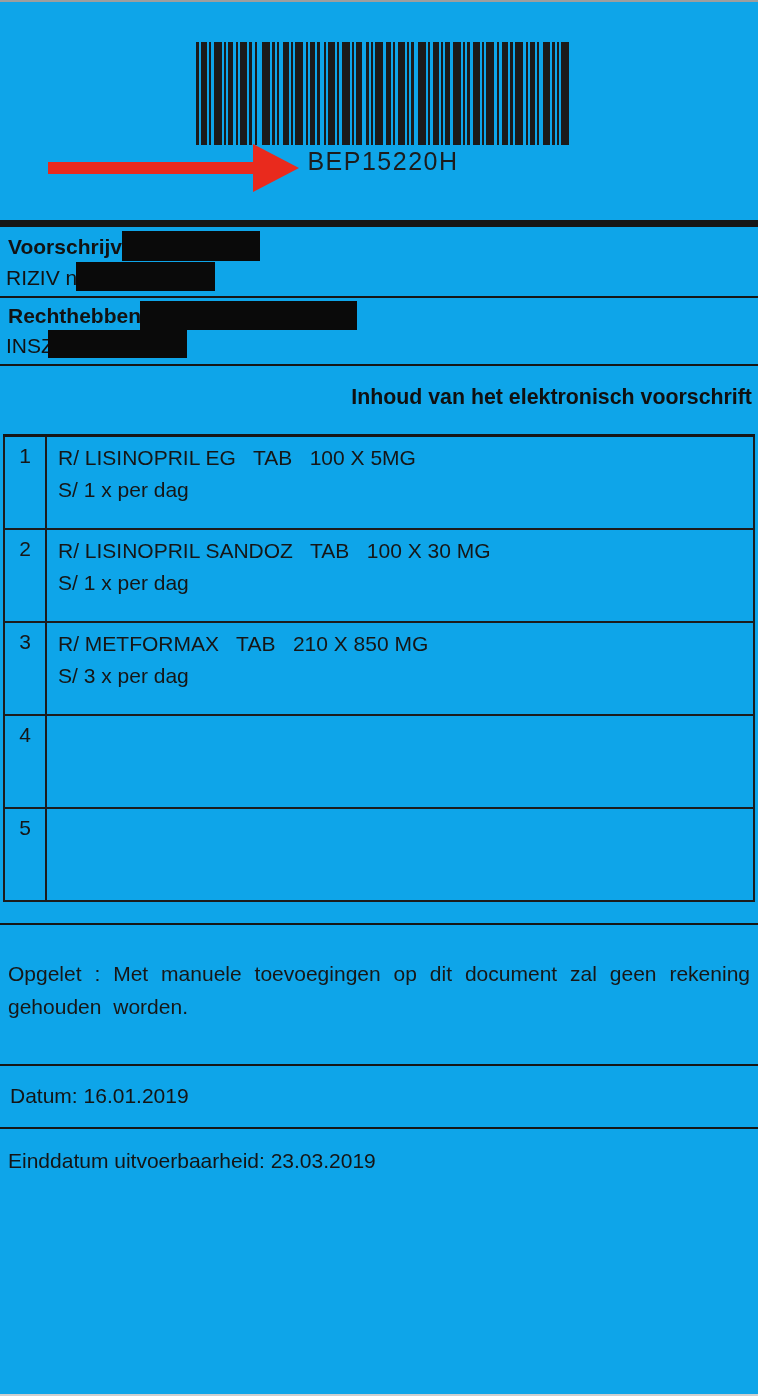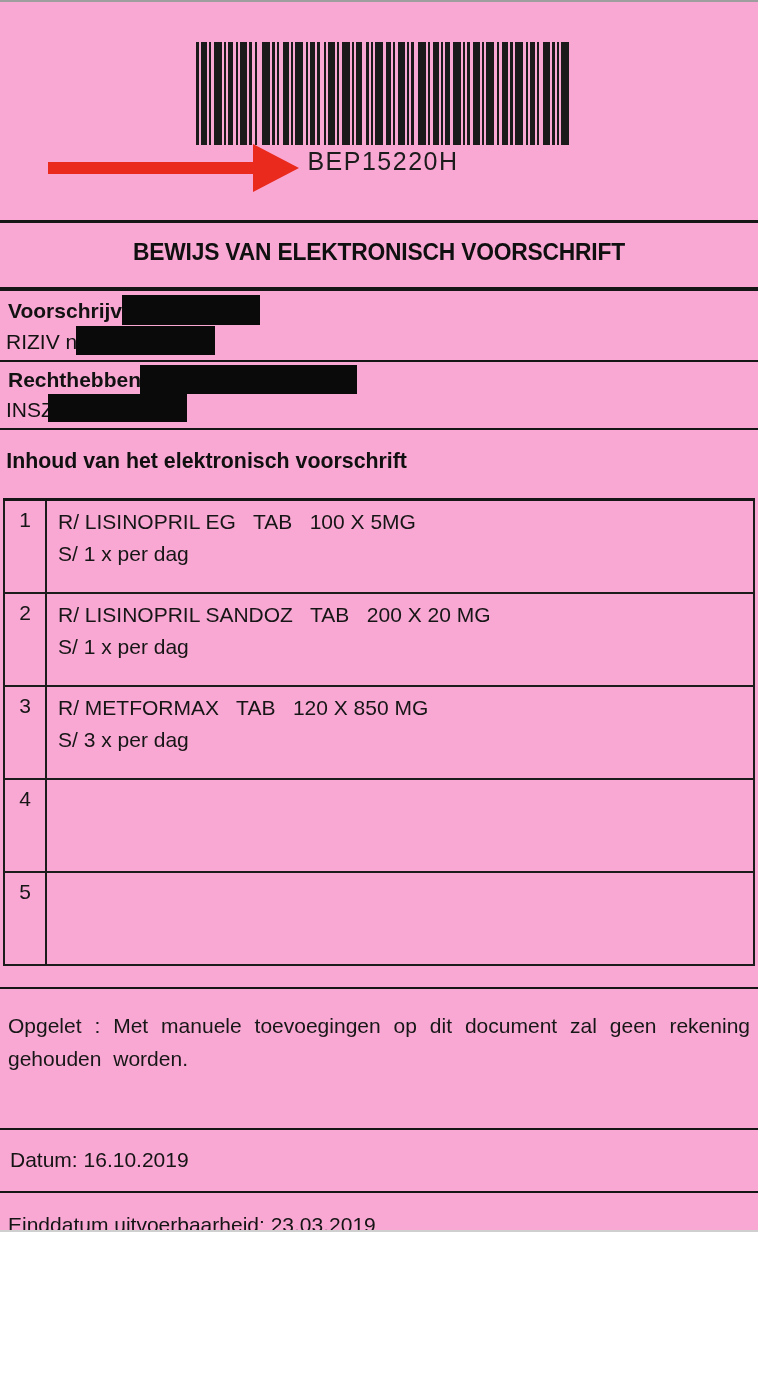--- a/index.html
+++ b/index.html
@@ -1,19 +1,19 @@
 <!DOCTYPE html>
 <html><head>
 <meta charset="utf-8">
 <style>
   html,body{margin:0;padding:0;background:#ffffff;}
   .page{
     position:relative;
-    width:758px;height:1232px;
-    background:#f9a8d4;
+    width:758px;height:1396px;
+    background:#0ea5e9;
     overflow:hidden;
     font-family:"Liberation Sans","DejaVu Sans",sans-serif;
     color:#141414;
     border-top:2px solid #9e9e9e;
     border-bottom:2px solid #cfcfcf;
     box-sizing:border-box;
   }
   
   .barcode-section{height:178px;position:relative;}
   .barcode-bars{
@@ -63,42 +63,42 @@
   .redact{position:absolute;background:#0a0a0a;}
   .redact-a{left:122px;top:4px;width:138px;height:30px;}
   .redact-b{left:76px;top:35px;width:139px;height:29px;}
   .redact-c{left:140px;top:3px;width:217px;height:29px;}
   .redact-d{left:48px;top:32px;width:139px;height:28px;}
   .lbl-voorschrijver{left:8px;top:8px;}
   .lbl-riziv{left:6px;top:39px;}
   .lbl-rechthebbende{left:8px;top:6px;}
   .lbl-insz{left:6px;top:36px;}
   
-  .inhoud-heading-section{height:68px;text-align:left;}
+  .inhoud-heading-section{height:68px;text-align:right;}
   .inhoud-heading{
     display:inline-block;margin-top:18px;
     font-size:22px;font-weight:bold;color:#101010;
     transform:scaleX(0.97);transform-origin:center;white-space:nowrap;
   }
   table.rx{
     border-collapse:collapse;margin:0 3px;width:752px;
     table-layout:fixed;
   }
   table.rx td{
     border:2px solid #1c1c1c;
     vertical-align:top;font-size:21px;color:#161616;
   }
   table.rx tr{height:93px;}
   table.rx tr:first-child td{border-top:3px solid #161616;}
   td.nr{width:38px;text-align:center;padding-top:7px;}
   td.content{padding:5px 8px 0 11px;}
   .cell-line{white-space:pre-wrap;line-height:32px;}
   
   .rule-after-table{margin-top:21px;}
-  .warning-section{height:139px;box-sizing:border-box;padding:20px 8px 0 8px;}
+  .warning-section{height:139px;box-sizing:border-box;padding:32px 8px 0 8px;}
   .date-row{height:61px;box-sizing:border-box;padding:18px 0 0 10px;font-size:21px;color:#141414;}
   .enddate-row{height:66px;box-sizing:border-box;padding:20px 0 0 8px;font-size:21px;color:#141414;}
 </style>
 </head>
 <body>
 
 <div class="page">
 
   <div class="barcode-section">
     <div class="barcode-bars">
@@ -216,23 +216,20 @@
       <div class="red-arrow">
         <div class="arrow-shaft"></div>
         <div class="arrow-head"></div>
       </div>
       <div class="code-text">BEP15220H</div>
     </div>
   </div>
 
   <div class="rule3"></div>
 
-  <div class="title-section">
-    <span class="doc-title">BEWIJS VAN ELEKTRONISCH VOORSCHRIFT</span>
-  </div>
 
   <div class="rule2"></div>
 
 
   <div class="parties">
     <div class="party-block">
       <span class="party-label bold lbl-voorschrijver">Voorschrijver:</span>
       <div class="redact redact-a"></div>
       <span class="party-label lbl-riziv">RIZIV nr:</span>
       <div class="redact redact-b"></div>
@@ -255,29 +252,29 @@
       <td class="nr">1</td>
       <td class="content">
         <div class="cell-line med">R/ LISINOPRIL EG   TAB   100 X 5MG</div>
         <div class="cell-line pos">S/ 1 x per dag</div>
       </td>
     </tr>
 
     <tr>
       <td class="nr">2</td>
       <td class="content">
-        <div class="cell-line med">R/ LISINOPRIL SANDOZ   TAB   200 X 20 MG</div>
+        <div class="cell-line med">R/ LISINOPRIL SANDOZ   TAB   100 X 30 MG</div>
         <div class="cell-line pos">S/ 1 x per dag</div>
       </td>
     </tr>
 
     <tr>
       <td class="nr">3</td>
       <td class="content">
-        <div class="cell-line med">R/ METFORMAX   TAB   120 X 850 MG</div>
+        <div class="cell-line med">R/ METFORMAX   TAB   210 X 850 MG</div>
         <div class="cell-line pos">S/ 3 x per dag</div>
       </td>
     </tr>
 
     <tr>
       <td class="nr">4</td>
       <td class="content">
         <div class="cell-line med"></div>
         <div class="cell-line pos"></div>
       </td>
@@ -294,19 +291,19 @@
   </table>
 
   <div class="rule2 rule-after-table"></div>
 
   <div class="warning-section">
     <div class="para">Opgelet : Met manuele toevoegingen op dit document zal geen rekening gehouden worden.</div>
   </div>
 
   <div class="rule2"></div>
 
-  <div class="date-row">Datum: 16.10.2019</div>
+  <div class="date-row">Datum: 16.01.2019</div>
 
   <div class="rule2"></div>
 
   <div class="enddate-row">Einddatum uitvoerbaarheid: 23.03.2019</div>
 
 </div>
 
 </body></html>

